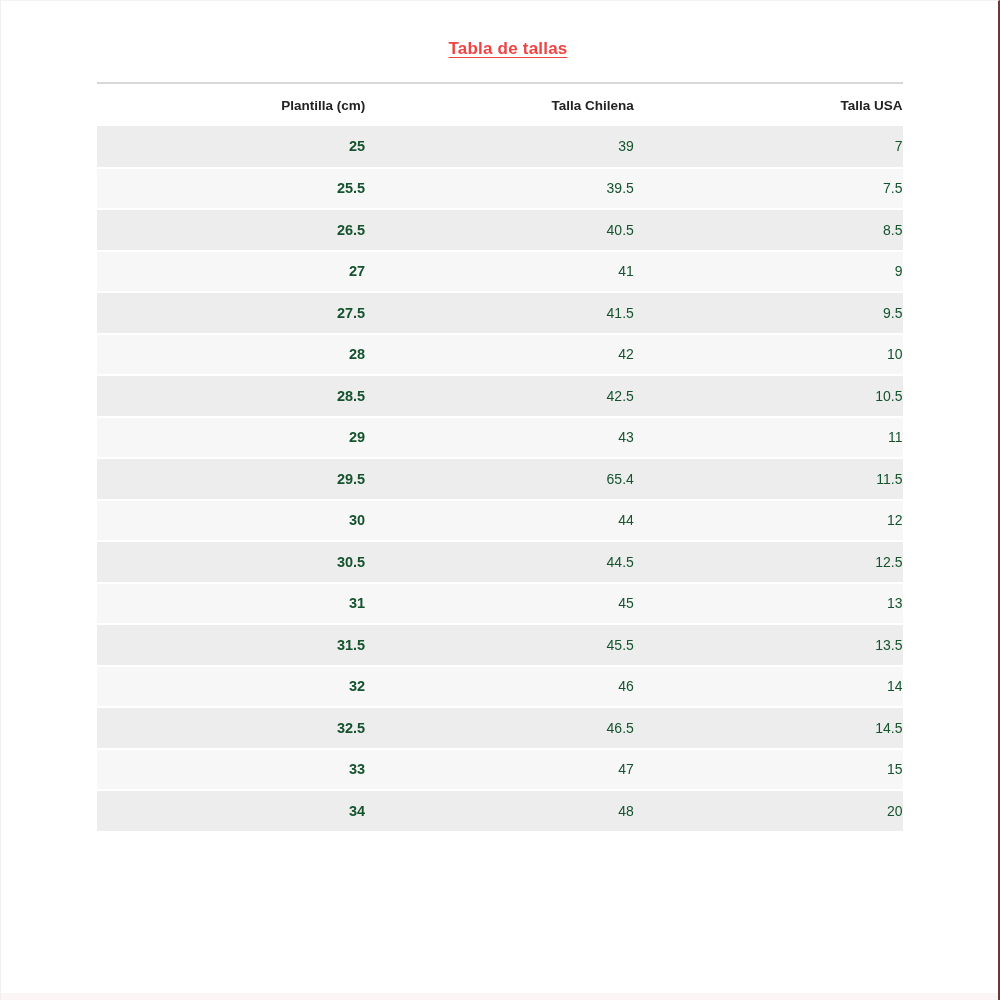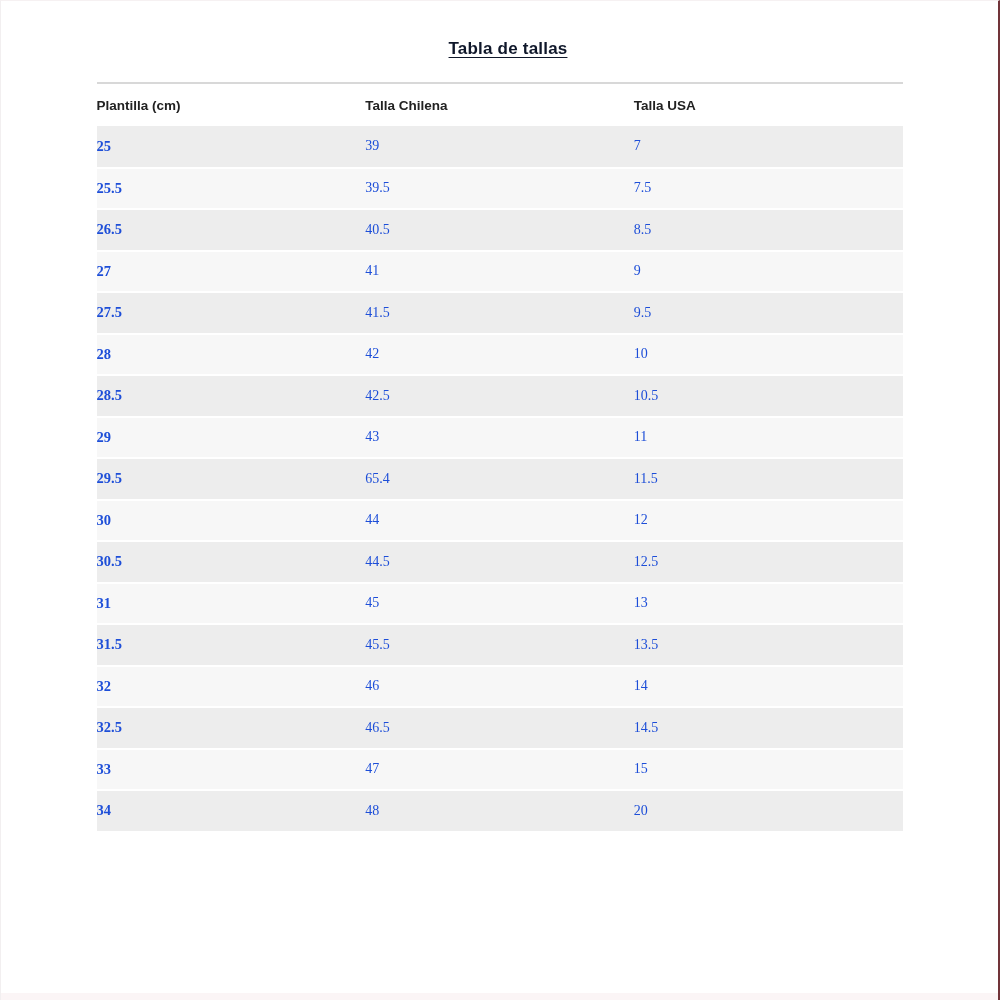--- a/index.html
+++ b/index.html
@@ -30,32 +30,32 @@
   }
   .title {
     margin: 0;
     padding-top: 38px;
     text-align: center;
     font-size: 17px;
     font-weight: bold;
     letter-spacing: 0.2px;
     text-decoration: underline;
     text-underline-offset: 3px;
-    color: #0f172a;
+    color: #ef4444;
     padding-left: 17px;
   }
   .size-table {
     width: 806px;
     margin: 23px auto 0 auto;
     border-collapse: collapse;
     table-layout: fixed;
   }
   .size-table th, .size-table td {
     width: 33.333%;
-    text-align: left;
+    text-align: right;
     padding: 0;
   }
   .size-table thead tr {
     height: 43px;
     border-top: 2px solid #d8d8d8;
     background: #ffffff;
   }
   .size-table th {
     font-size: 13.5px;
     font-weight: 600;
@@ -63,22 +63,21 @@
   }
   .size-table tbody tr {
     height: 41.5px;
     border-bottom: 2px solid #ffffff;
   }
   .size-table tbody tr:nth-child(odd)  { background: #ededed; }
   .size-table tbody tr:nth-child(even) { background: #f7f7f7; }
   .size-table td {
     font-size: 14px;
     font-weight: 400;
-    color: #1d4ed8;
-    font-family: Liberation Serif, serif;
+    color: #14532d;
   }
   .size-table td:first-child {
     font-weight: bold;
     font-size: 14.5px;
   }
 </style>
 </head>
 <body>
 
 <div class="screen">

